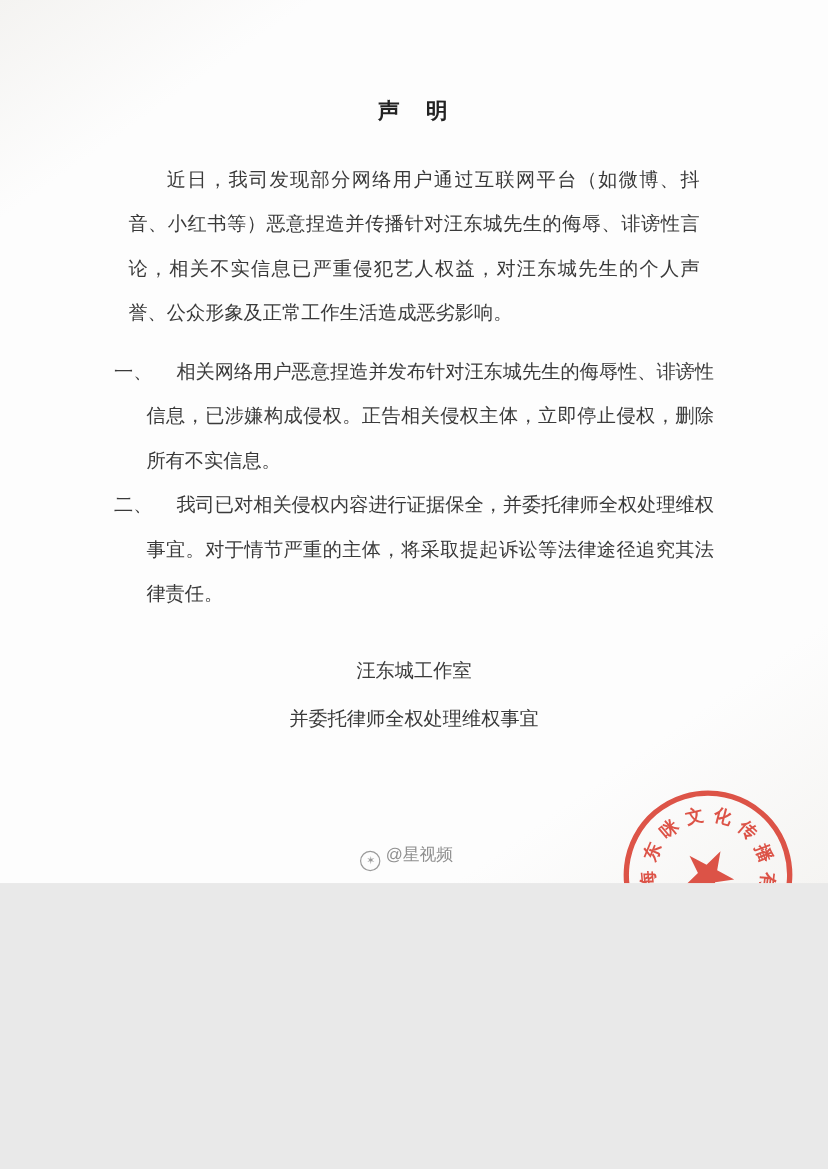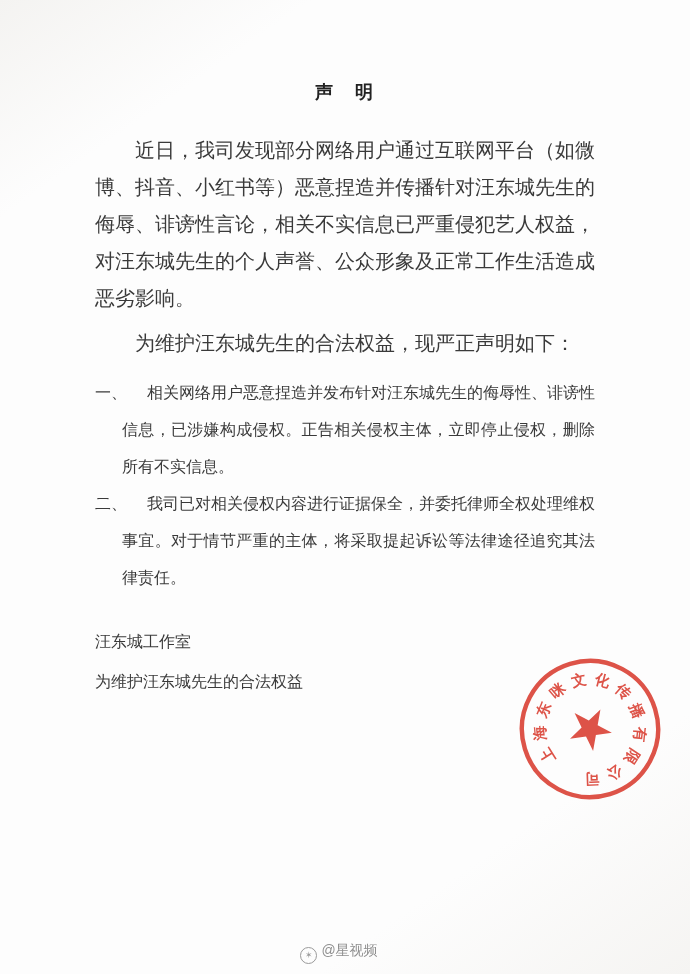--- a/index.html
+++ b/index.html
@@ -2,42 +2,42 @@
 <html><head>
 <meta charset="utf-8">
 <style>
   html,body{margin:0;padding:0;}
   body{
     background:#e9e9e9;
     font-family:"Liberation Serif","DejaVu Serif",serif;
   }
   .page{
     position:relative;
-    width:690px;height:974px;
+    width:690px;height:736px;
     margin:0 auto;
     background:linear-gradient(145deg,#f4f3f1 0%,#fdfdfd 15%,#fdfdfd 82%,#f5f4f2 100%);
     overflow:hidden;
     box-sizing:border-box;
     padding:80px 95px 0 95px;
     color:#3a3a3a;
   }
   .doc-title{
     text-align:center;
     font-size:18px;
     font-weight:bold;
     color:#222;
     line-height:24px;
     margin:0 0 28px 0;
     letter-spacing:2px;
   }
   .para{
-    font-size:20px;
+    font-size:16px;
     line-height:37px;
     text-align:justify;
-    margin:0;
+    margin:12px;
   }
   .para.indent{ text-indent:2em; }
   .para + .para{ margin-top:8px; }
   .list{ margin-top:12px; }
   .list-item{
     font-size:16px;
     line-height:37px;
     text-align:justify;
     padding-left:27px;
     text-indent:-27px;
@@ -45,21 +45,21 @@
   }
   .list-item .marker{ margin-right:20px; }
   .closing{
     font-size:16px;
     line-height:37px;
     margin:36px 0 0 0;
     padding-left:27px;
   }
   .signature{
     margin-top:26px;
-    text-align:left;
+    text-align:center;
     font-size:16px;
     line-height:40px;
     padding-right:0;
     position:relative;
     z-index:2;
   }
   .seal{
     position:absolute;
     right:26px;
     top:655px;
@@ -101,31 +101,30 @@
 </style>
 </head>
 <body>
 
 <div class="page">
 
   <h1 class="doc-title">声　明</h1>
 
   <p class="para indent">近日，我司发现部分网络用户通过互联网平台（如微博、抖音、小红书等）恶意捏造并传播针对汪东城先生的侮辱、诽谤性言论，相关不实信息已严重侵犯艺人权益，对汪东城先生的个人声誉、公众形象及正常工作生活造成恶劣影响。</p>
 
-  <p class="para indent">为维护汪东城先生的合法权益，现严正声明如下：</p>
 
   <div class="list">
     <p class="list-item"><span class="marker">一、</span><span>相关网络用户恶意捏造并发布针对汪东城先生的侮辱性、诽谤性信息，已涉嫌构成侵权。正告相关侵权主体，立即停止侵权，删除所有不实信息。</span></p>
     <p class="list-item"><span class="marker">二、</span><span>我司已对相关侵权内容进行证据保全，并委托律师全权处理维权事宜。对于情节严重的主体，将采取提起诉讼等法律途径追究其法律责任。</span></p>
   </div>
 
 
   <div class="signature">
     <div>汪东城工作室</div>
-    <div>为维护汪东城先生的合法权益</div>
+    <div>并委托律师全权处理维权事宜</div>
   </div>
 
   <svg class="seal" viewBox="0 0 200 200" aria-hidden="true">
     <circle cx="100" cy="100" r="92" fill="none" stroke-width="6" stroke="#d8382b"></circle>
     <polygon points="100,70 106.76,90.70 128.53,90.73 110.94,103.55 117.63,124.27 100,111.5 82.37,124.27 89.06,103.55 71.47,90.73 93.24,90.70" fill="#d8382b"></polygon>
     <g id="seal-chars" class="seal-chars" fill="#d8382b">
         <text x="66.00" y="165.89" transform="rotate(-150.0 66.00 158.89)">上</text>
         <text x="42.79" y="143.76" transform="rotate(-122.7 42.79 136.76)">海</text>
         <text x="32.31" y="113.46" transform="rotate(-95.5 32.31 106.46)">东</text>
         <text x="36.87" y="81.73" transform="rotate(-68.2 36.87 74.73)">咪</text>

